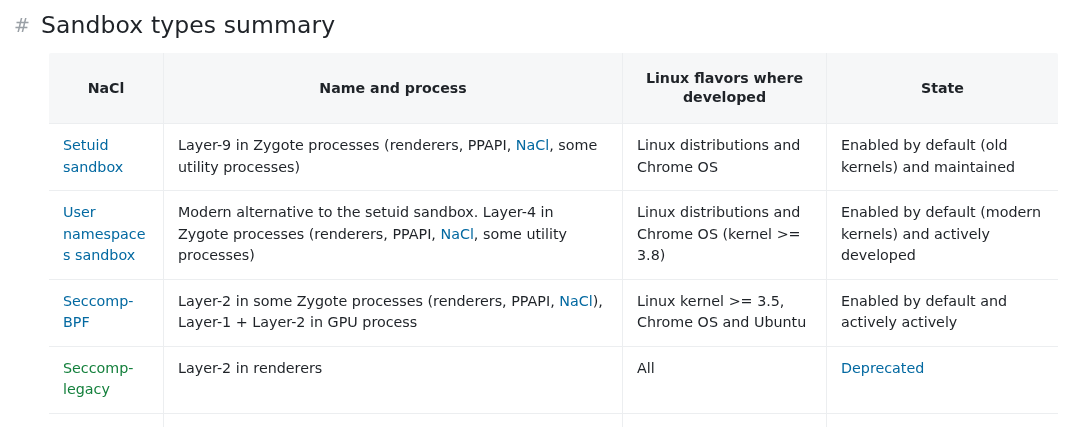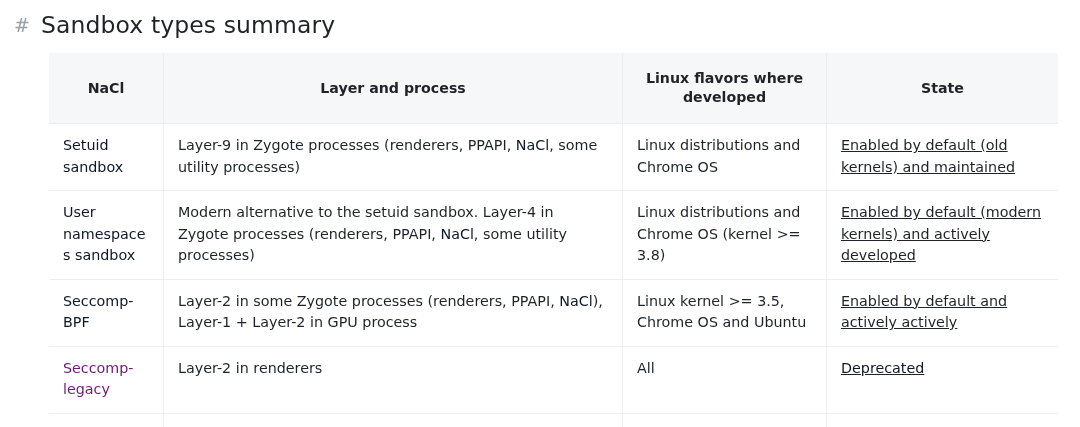--- a/index.html
+++ b/index.html
@@ -92,29 +92,29 @@
 
   table.summary tbody td {
     padding: 11px 14px 12px 14px;
     border-right: 1px solid #eceef0;
     border-bottom: 1px solid #eceef0;
     vertical-align: top;
     line-height: 21.5px;
     color: #1f2328;
     font-size: 14.3px;
   }
-  table.summary tbody td:last-child { border-right: none; text-decoration: underline; }
+  table.summary tbody td:last-child { border-right: none; }
   table.summary tbody tr:last-child td { border-bottom: none; }
 
   a.link {
-    color: #0f172a;
+    color: #0369a1;
     text-decoration: none;
   }
   a.link.visited {
-    color: #701a75;
+    color: #15803d;
   }
 
   .cell-name { word-break: break-word; }
 </style>
 </head>
 <body>
 
 <div class="page">
 
   <div class="heading-row">
@@ -126,21 +126,21 @@
     <table class="summary">
       <colgroup>
         <col class="c-name">
           <col class="c-layer">
           <col class="c-flavor">
           <col class="c-state">
       </colgroup>
       <thead>
         <tr>
           <th>NaCl</th>
-          <th>Layer and process</th>
+          <th>Name and process</th>
           <th>Linux flavors where developed</th>
           <th>State</th>
         </tr>
       </thead>
       <tbody id="tbody">
           <tr>
             <td class="cell-name"><a class="link" href="#">Setuid sandbox</a></td>
             <td><span>Layer-9 in Zygote processes (renderers, PPAPI, </span><a class="link" href="#">NaCl</a><span>, some utility processes)</span></td>
             <td>Linux distributions and Chrome OS</td>
             <td><span>Enabled by default (old kernels) and maintained</span></td>

